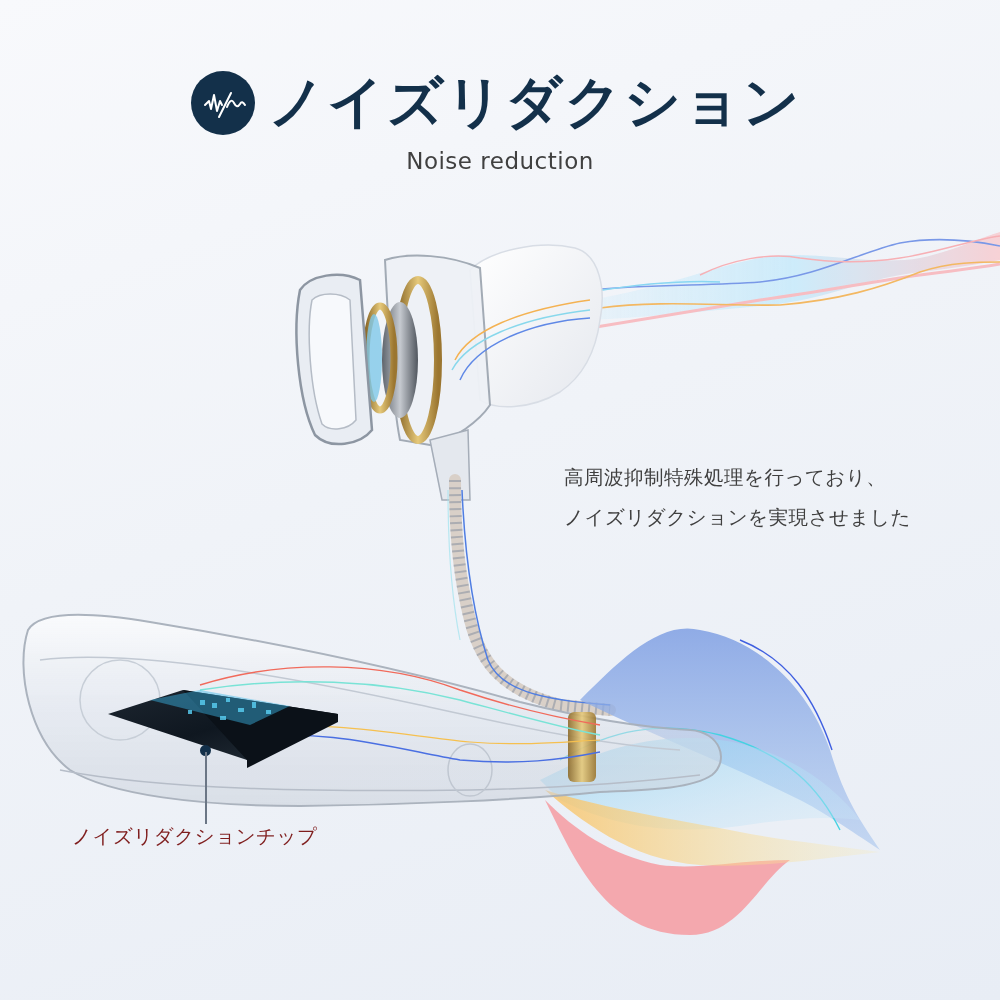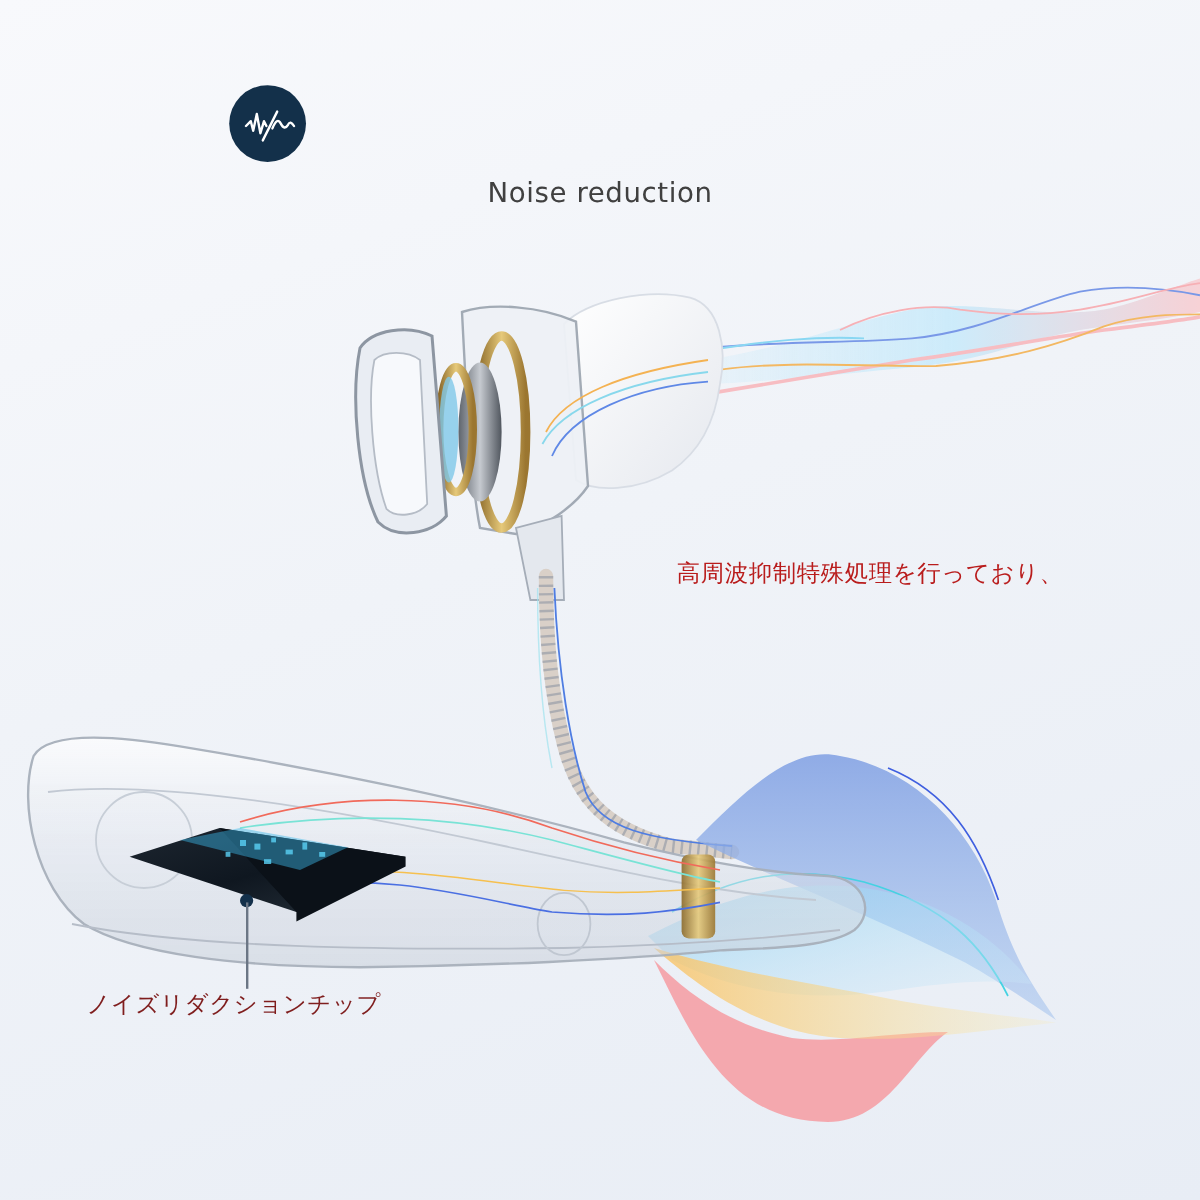--- a/index.html
+++ b/index.html
@@ -17,21 +17,21 @@
   .title {
     position: absolute; left: 268px; top: 66px; height: 72px; line-height: 72px;
     font-size: 56px; font-weight: bold; color: #13304a; letter-spacing: 2px; white-space: nowrap;
   }
   .subtitle {
     position: absolute; left: 0; width: 1000px; top: 148px; text-align: center;
     font-size: 23px; color: #404040; letter-spacing: 0.5px;
   }
   .art { position: absolute; left: 0; top: 0; }
   .desc {
-    position: absolute; left: 564px; top: 458px; font-size: 19.5px; color: #b91c1c;
+    position: absolute; left: 564px; top: 458px; font-size: 19.5px; color: #404040;
     line-height: 40px; letter-spacing: 0.5px;
   }
   .desc div { white-space: nowrap; }
   .chip-label {
     position: absolute; left: 72px; top: 823px; font-size: 19.5px; color: #7f1d1d;
     letter-spacing: 0.5px; white-space: nowrap;
   }
   .callout-line { position: absolute; left: 205px; top: 752px; width: 2px; height: 72px; background: #6b7685; }
   .callout-dot { position: absolute; left: 200px; top: 745px; width: 11px; height: 11px; border-radius: 50%; background: #13304a; }
 </style>
@@ -39,20 +39,21 @@
 <body>
 
 <div class="header">
   <div class="title-icon">
     <svg width="64" height="64" viewBox="0 0 64 64">
       <polyline points="14,34 18,30 20,38 23,24 26,40 29,30 31,34" fill="none" stroke="#fff" stroke-width="2" stroke-linejoin="round" stroke-linecap="round"></polyline>
       <line x1="28" y1="46" x2="40" y2="22" stroke="#fff" stroke-width="2" stroke-linecap="round"></line>
       <path d="M36,36 Q40,26 43,32 Q46,38 49,33 Q51,29 54,34" fill="none" stroke="#fff" stroke-width="2" stroke-linecap="round"></path>
     </svg>
   </div>
+  <div class="title">ノイズリダクション</div>
   <div class="subtitle">Noise reduction</div>
 </div>
 
 <svg class="art" width="1000" height="1000" viewBox="0 0 1000 1000">
   <defs>
     <linearGradient id="gBlueFan" x1="0" y1="0" x2="0" y2="1">
       <stop offset="0" stop-color="#7f9fe3" stop-opacity="0.85"></stop>
       <stop offset="1" stop-color="#a9c6ee" stop-opacity="0.6"></stop>
     </linearGradient>
     <linearGradient id="gCyanFan" x1="0" y1="0" x2="1" y2="1">
@@ -159,17 +160,18 @@
       <rect x="252" y="702" width="4" height="6"></rect>
         <rect x="266" y="710" width="5" height="4"></rect>
       <rect x="188" y="710" width="4" height="4"></rect>
         <rect x="220" y="716" width="6" height="4"></rect>
     </g>
   </g>
 </svg>
 
 <div class="desc">
   <div>高周波抑制特殊処理を行っており、</div>
+  <div>ノイズリダクションを実現させました</div>
 </div>
 
 <div class="callout-dot"></div>
 <div class="callout-line"></div>
 <div class="chip-label">ノイズリダクションチップ</div>
 
 </body></html>

